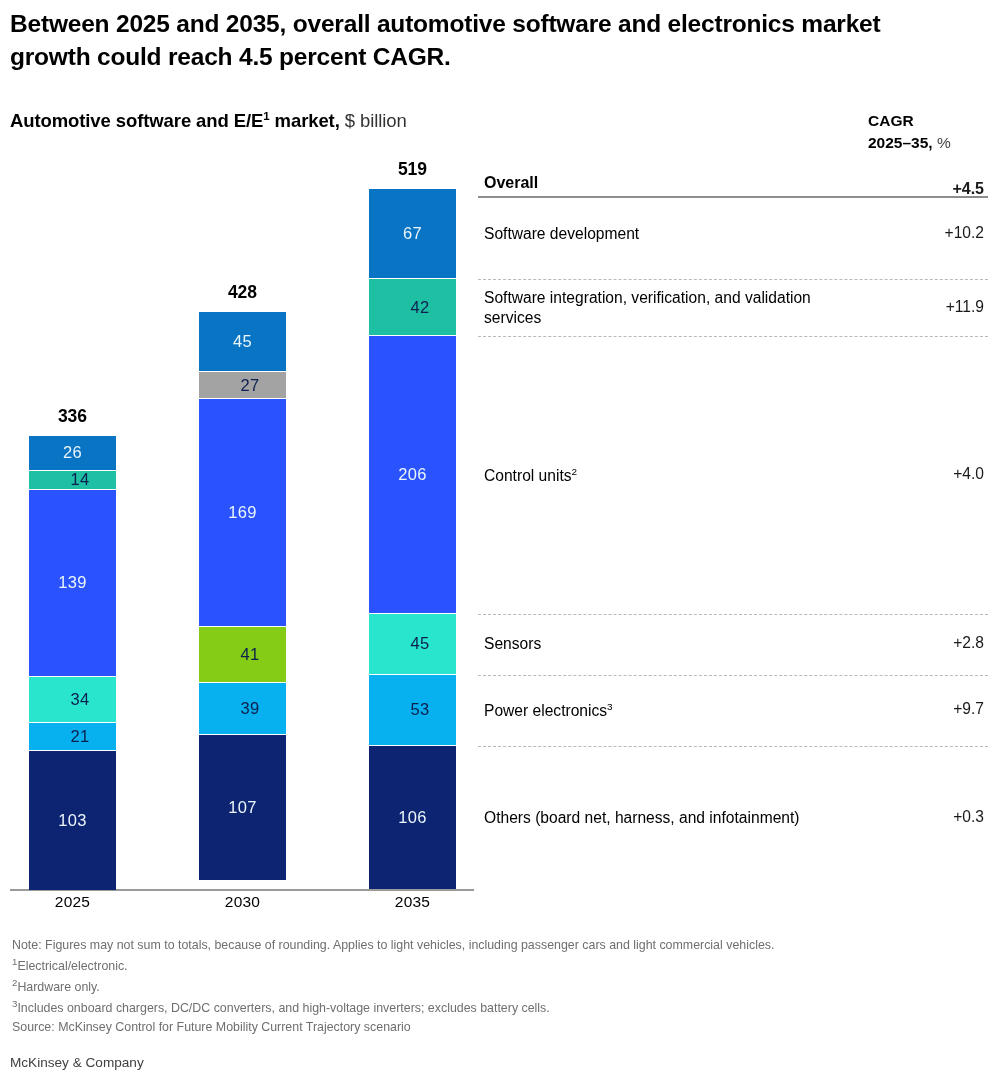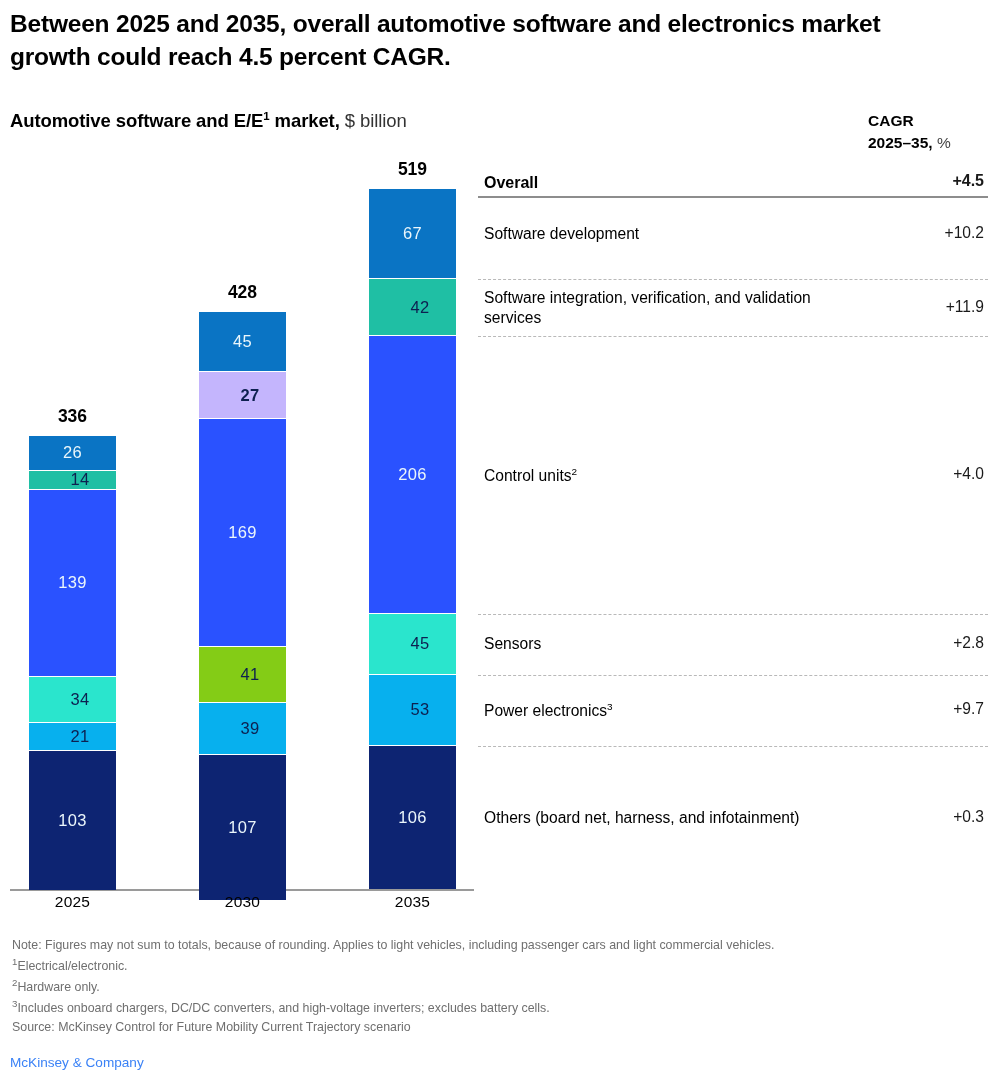--- a/index.html
+++ b/index.html
@@ -83,21 +83,21 @@
 
   
   .notes {
     position: absolute; left: 12px; top: 936px; width: 940px;
     font-size: 12.4px; color: #6f6f6f; line-height: 1.53;
   }
   .notes div { white-space: nowrap; }
   .notes sup { font-size: 0.78em; vertical-align: super; }
   .brand {
     position: absolute; left: 10px; top: 1055px;
-    font-size: 13.6px; color: #3b82f6;
+    font-size: 13.6px; color: #404040;
   }
 </style>
 </head>
 <body>
 
 <div class="page">
 
   <div class="headline">Between 2025 and 2035, overall automotive software and electronics market growth could reach 4.5 percent CAGR.</div>
 
   <div class="subtitle">
@@ -130,21 +130,21 @@
         <div class="seg light-text" style="background: rgb(13, 36, 114); height: 138.921px;">
           <span>103</span>
         </div>
       </div>
       <div class="bar-total" style="left: 29px; top: 405.821px;">336</div>
       <div class="x-label" style="left: 29px;">2025</div>
       <div class="bar" style="left: 199px; top: 311.736px; height: 577.264px;">
         <div class="seg light-text" style="background: rgb(10, 116, 196); height: 60.6936px;">
           <span>45</span>
         </div>
-        <div class="seg dark-text" style="background: #c4b5fd; height: 47px; font-weight: bold;">
+        <div class="seg dark-text" style="background: #a3a3a3; height: 27px;">
           <span>27</span>
         </div>
         <div class="seg light-text" style="background: rgb(42, 82, 255); height: 227.938px;">
           <span>169</span>
         </div>
         <div class="seg dark-text" style="background: #84cc16; height: 55.2987px;">
           <span>41</span>
         </div>
         <div class="seg dark-text" style="background: rgb(7, 176, 238); height: 52.6012px;">
           <span>39</span>
@@ -175,21 +175,21 @@
           <span>106</span>
         </div>
       </div>
       <div class="bar-total" style="left: 369px; top: 159px;">519</div>
       <div class="x-label" style="left: 369px;">2035</div>
     </div>
 
   <div class="table" id="cagr-table">
       <div class="trow overall" style="top: 4px;">
         <div class="lbl" style="top: 0px;">Overall</div>
-        <div class="val" style="top: 0px;">+4.5</div>
+        <div class="val" style="top: 8px;">+4.5</div>
       </div>
       <div class="rule-solid" style="top: 28px;"></div>
       <div class="trow" style="top: 21px;">
         <div class="lbl" style="top: 35.183px;">Software development</div>
         <div class="val" style="top: 35.183px;">+10.2</div>
       </div>
       <div class="rule-dash" style="top: 111.366px;"></div>
       <div class="trow" style="top: 111.366px;">
         <div class="lbl" style="top: 8.3237px;">Software integration, verification, and validation services</div>
         <div class="val" style="top: 18.3237px;">+11.9</div>

